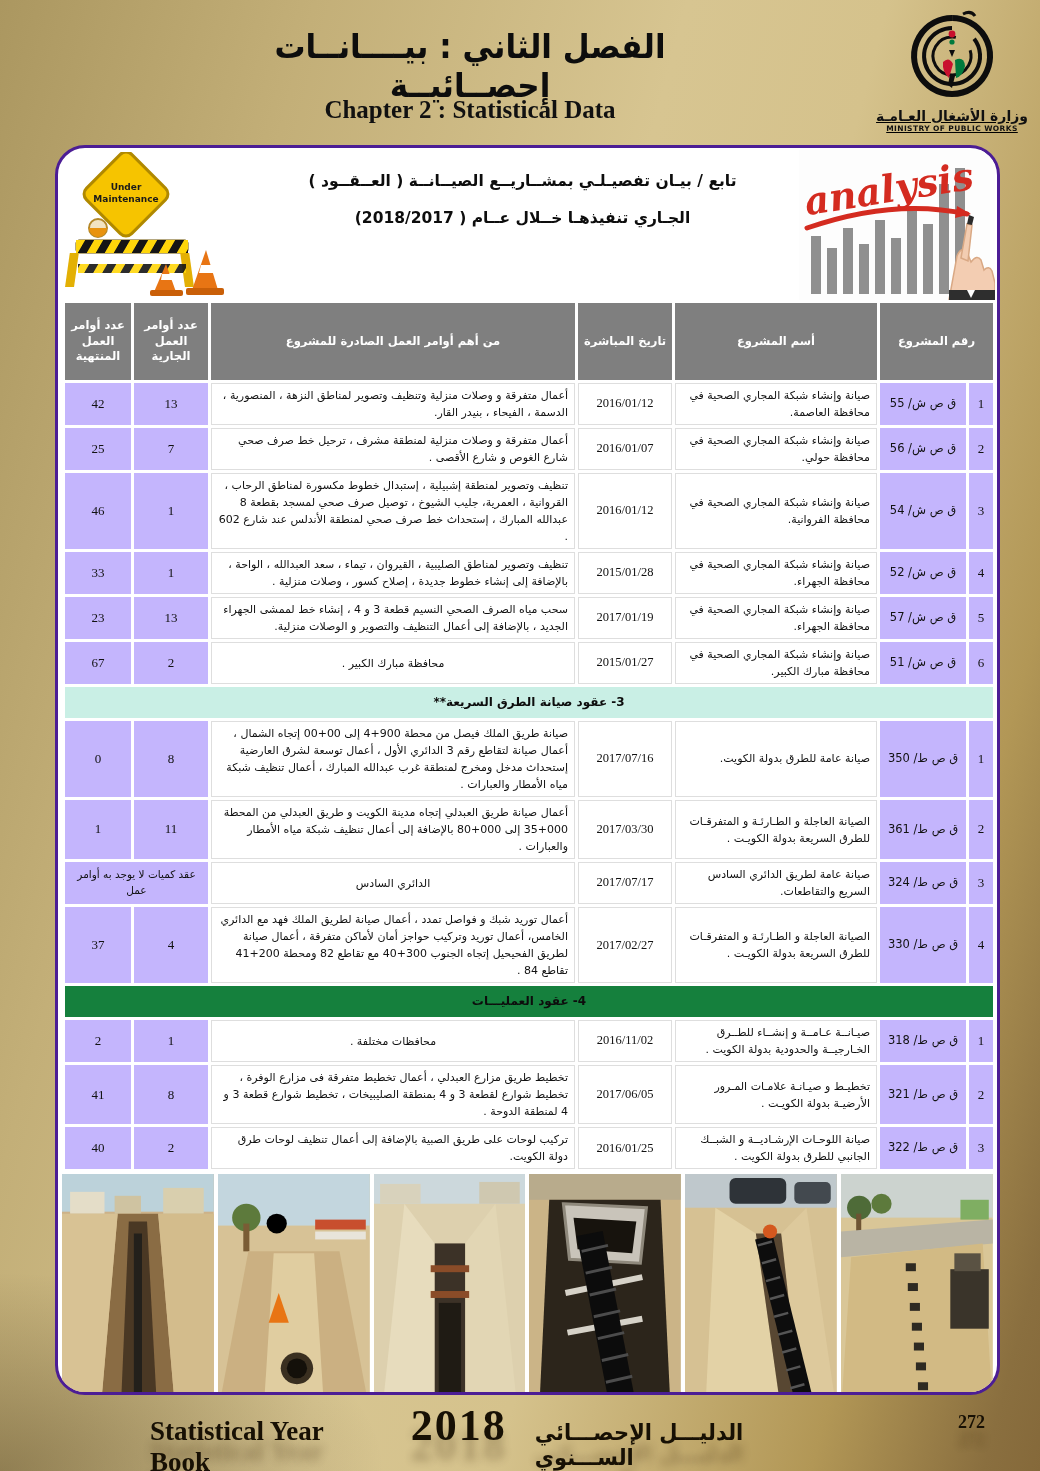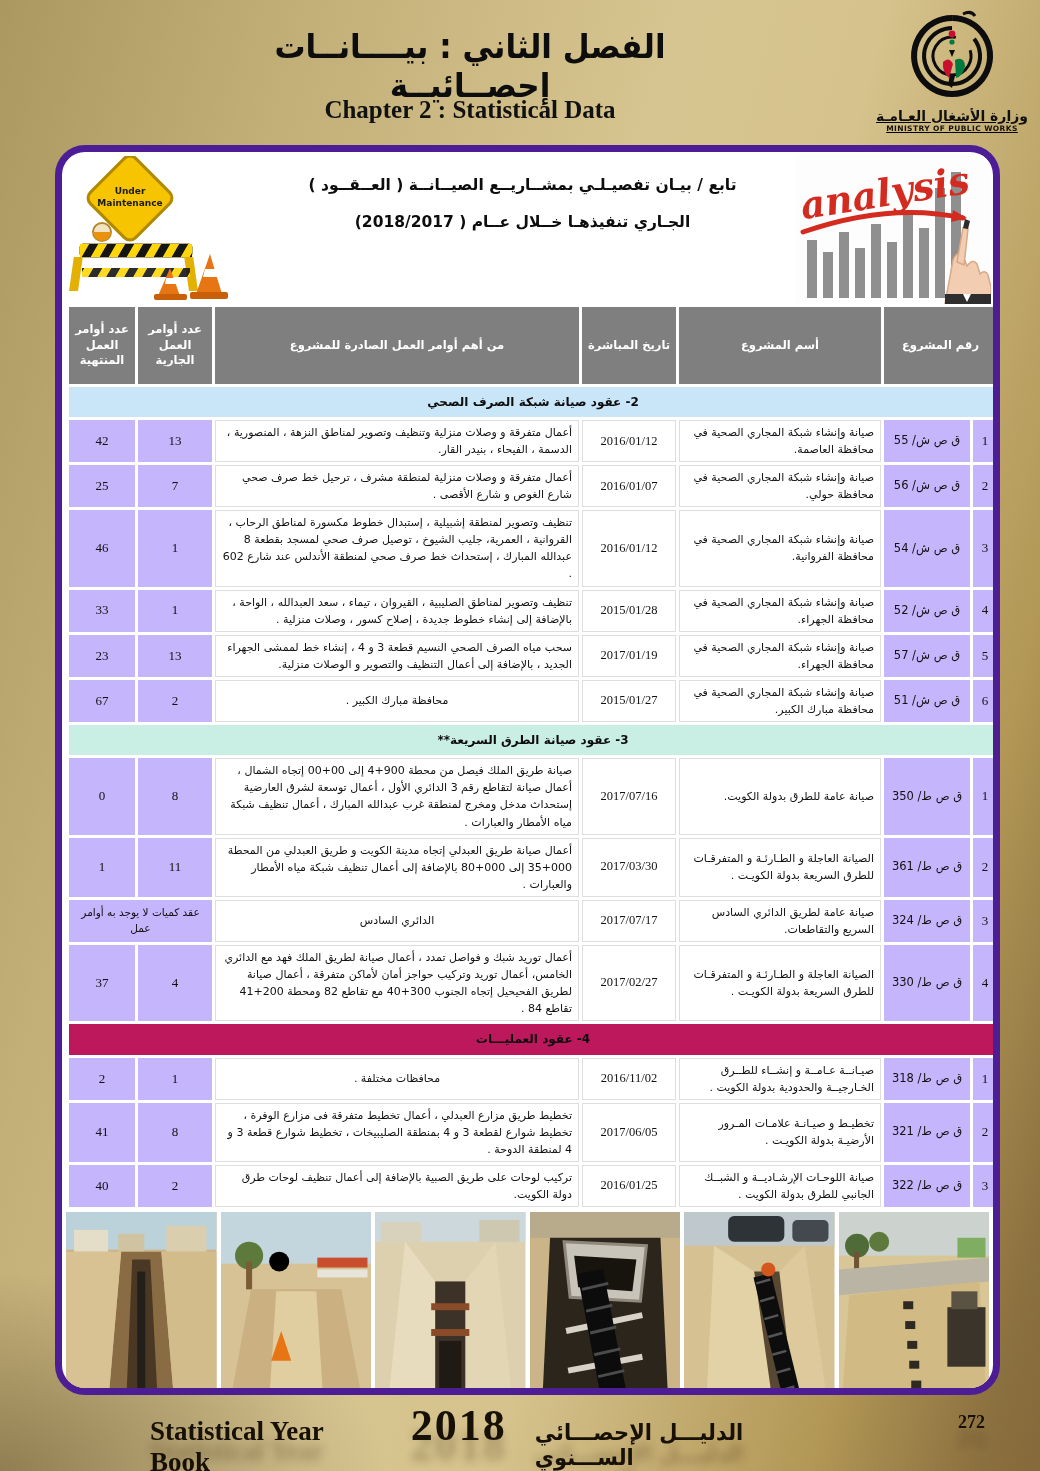--- a/index.html
+++ b/index.html
@@ -23,21 +23,21 @@
     position:absolute; left:190px; top:96px; width:560px; text-align:center;
     font-family:"Liberation Serif", serif; font-weight:bold; font-size:25px; color:#111;
   }
   .logo-wrap { position:absolute; right:8px; top:10px; width:160px; text-align:center;text-decoration:underline; }
   .logo-ar { font-size:14px; font-weight:bold; color:#111; margin-top:2px; }
   .logo-en { font-size:7.5px; font-weight:bold; color:#111; letter-spacing:.4px; }
 
   
   .card {
     position:absolute; left:55px; top:145px; width:945px; height:1250px;
-    background:#fff; border:7px solid #4c1d95; border-radius:30px;
+    background:#fff; border:3px solid #4c1d95; border-radius:30px;
     overflow:hidden; display:flex; flex-direction:column;
   }
   .card-head { position:relative; height:152px; flex:0 0 auto; }
   .maint-art   { position:absolute; left:6px;  top:4px; }
   .analysis-art{ position:absolute; right:2px; top:2px; }
   .card-titles { position:absolute; left:195px; right:205px; top:22px; text-align:center; direction:rtl; }
   .card-title-line { font-size:15.5px; font-weight:bold; color:#0d0d0d; line-height:1.5; margin-bottom:14px; }
 
   
   table.main {
@@ -191,23 +191,20 @@
         <th colspan="2">رقم المشروع</th>
         <th>أسم المشروع</th>
         <th>تاريخ المباشرة</th>
         <th>من أهم أوامر العمل الصادرة للمشروع</th>
         <th>عدد أوامر العمل الجارية</th>
         <th>عدد أوامر العمل المنتهية</th>
       </tr>
     </thead>
     <tbody id="tbody">
         <tr>
-          <td colspan="7" class="section-band" style="background: rgb(201, 230, 248);">2- عقود صيانة شبكة الصرف الصحي</td>
-        </tr>
-        <tr>
           <td class="gray num td-no">1</td>
           <td class="gray td-code">ق ص ش/ 55</td>
           <td class="white td-name">صيانة وإنشاء شبكة المجاري الصحية في محافظة العاصمة.</td>
           <td class="white td-date">2016/01/12</td>
           <td class="white td-work">أعمال متفرقة و وصلات منزلية وتنظيف وتصوير لمناطق النزهة ، المنصورية ، الدسمة ، الفيحاء ، بنيدر القار.</td>
           <td class="gray num">13</td>
           <td class="gray num">42</td>
         </tr>
         <tr>
           <td class="gray num td-no">2</td>
@@ -286,21 +283,21 @@
         <tr>
           <td class="gray num td-no">4</td>
           <td class="gray td-code">ق ص ط/ 330</td>
           <td class="white td-name">الصيانة العاجلة و الطـارئـة و المتفرقـات للطرق السريعة بدولة الكويـت .</td>
           <td class="white td-date">2017/02/27</td>
           <td class="white td-work">أعمال توريد شبك و فواصل تمدد ، أعمال صيانة لطريق الملك فهد مع الدائري الخامس، أعمال توريد وتركيب حواجز أمان لأماكن متفرقة ، أعمال صيانة لطريق الفحيحيل إتجاه الجنوب 300+40 مع تقاطع 82 ومحطة 200+41 تقاطع 84 .</td>
           <td class="gray num">4</td>
           <td class="gray num">37</td>
         </tr>
         <tr>
-          <td colspan="7" class="section-band" style="background: #be185d;">4- عقود العمليـــات</td>
+          <td colspan="7" class="section-band" style="background: #15803d;">4- عقود العمليـــات</td>
         </tr>
         <tr>
           <td class="gray num td-no">1</td>
           <td class="gray td-code">ق ص ط/ 318</td>
           <td class="white td-name">صيـانــة عـامــة و إنشــاء للطــرق الخـارجيــة والحدودية بدولة الكويت .</td>
           <td class="white td-date">2016/11/02</td>
           <td class="white td-work center">محافظات مختلفة .</td>
           <td class="gray num">1</td>
           <td class="gray num">2</td>
         </tr>

